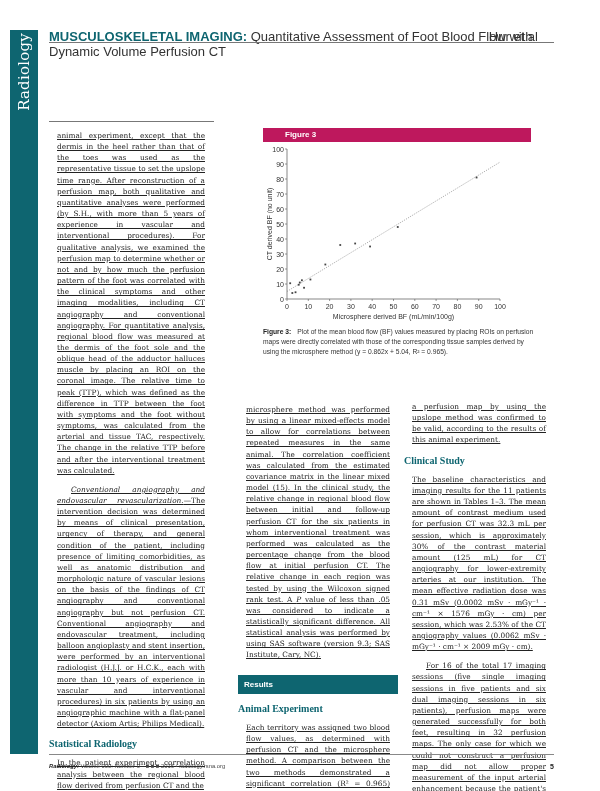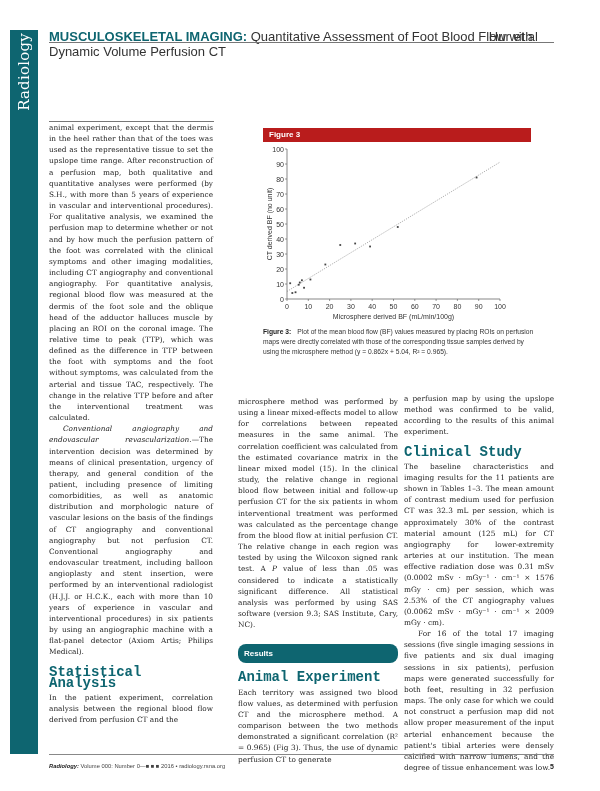--- a/index.html
+++ b/index.html
@@ -9,33 +9,33 @@
   .sidebar { position:absolute; left:10px; top:30px; width:28px; height:724px; background:#0e6570; }
   .sidebar-title { position:absolute; left:10px; top:32px; width:28px; height:80px; display:flex; align-items:center; justify-content:center; }
   .sidebar-title span { transform:rotate(-90deg); white-space:nowrap; color:#fff; font-family:"DejaVu Serif", serif; font-size:15px; letter-spacing:0.2px; }
 
   .header { position:absolute; left:49px; top:29px; width:505px; height:14px; font-family:"Liberation Sans", sans-serif; font-size:13px; color:#333; }
   .header .section { color:#0e6570; font-weight:bold; }
   .header .authors { position:absolute; right:16px; top:0; }
   .header-rule { position:absolute; left:49px; top:42px; width:505px; height:1px; background:#777; }
 
   .col { position:absolute; font-size:7.35px; line-height:11.15px; text-align:justify; color:#222; }
-  .col p { margin:0; }
+  .col p { margin:8px;text-decoration:underline; }
   .col p.indent { text-indent:14px; }
   .col1 { left:49px; top:122px; width:164px; }
   .col2 { left:238px; top:396px; width:160px; }
   .col3 { left:404px; top:393px; width:150px; }
   .col1-rule { position:absolute; left:49px; top:121px; width:165px; height:1px; background:#777; }
 
-  .subhead { font-family:Liberation Mono, monospace; font-weight:bold; color:#0e6570; font-size:14px; margin-top:9px; margin-bottom:3px; }
-  .results-bar { background:#0e6570; color:#fff; font-family:"Liberation Sans", sans-serif; font-weight:bold; font-size:8px; padding:4px 6px; margin-top:14px; margin-bottom:6px;border-radius:8px; }
+  .subhead { font-family:Liberation Serif, serif; font-weight:bold; color:#0e6570; font-size:10px; margin-top:9px; margin-bottom:3px; }
+  .results-bar { background:#0e6570; color:#fff; font-family:"Liberation Sans", sans-serif; font-weight:bold; font-size:8px; padding:4px 6px; margin-top:14px; margin-bottom:6px; }
   em { font-style:italic; }
 
   .figure { position:absolute; left:263px; top:128px; width:270px; height:247px; }
-  .figure-bar { position:absolute; left:0; top:0; width:268px; height:14px; background:#b91c1c; color:#fff; font-family:"Liberation Sans", sans-serif; font-weight:bold; font-size:8px; padding:2px 6px; }
+  .figure-bar { position:absolute; left:0; top:0; width:268px; height:14px; background:#be185d; color:#fff; font-family:"Liberation Sans", sans-serif; font-weight:bold; font-size:8px; padding:2px 22px; }
   .figure svg { position:absolute; left:0; top:14px; }
   .caption { position:absolute; left:263px; top:327px; width:275px; font-family:"Liberation Sans", sans-serif; font-size:6.7px; line-height:10.2px; color:#333; }
   .caption .lbl { font-weight:bold; color:#222; margin-right:6px; }
 
   .footer-rule { position:absolute; left:49px; top:754px; width:505px; height:1px; background:#888; }
   .footer { position:absolute; left:49px; top:763px; width:505px; font-family:"Liberation Sans", sans-serif; font-size:5.8px; color:#444; }
   .footer .journal { font-weight:bold; font-style:italic; color:#222; }
   .footer .pageno { position:absolute; right:0; top:0; font-weight:bold; font-size:7px; color:#222; }
 </style>
 </head>
@@ -50,21 +50,21 @@
   <span class="section">MUSCULOSKELETAL IMAGING:</span><span> Quantitative Assessment of Foot Blood Flow with Dynamic Volume Perfusion CT</span>
   <span class="authors">Hur et al</span>
 </div>
 <div class="header-rule"></div>
 
 <div class="col1-rule"></div>
 
 <div class="col col1">
   <p>animal experiment, except that the dermis in the heel rather than that of the toes was used as the representative tissue to set the upslope time range. After reconstruction of a perfusion map, both qualitative and quantitative analyses were performed (by S.H., with more than 5 years of experience in vascular and interventional procedures). For qualitative analysis, we examined the perfusion map to determine whether or not and by how much the perfusion pattern of the foot was correlated with the clinical symptoms and other imaging modalities, including CT angiography and conventional angiography. For quantitative analysis, regional blood flow was measured at the dermis of the foot sole and the oblique head of the adductor halluces muscle by placing an ROI on the coronal image. The relative time to peak (TTP), which was defined as the difference in TTP between the foot with symptoms and the foot without symptoms, was calculated from the arterial and tissue TAC, respectively. The change in the relative TTP before and after the interventional treatment was calculated.</p>
   <p class="indent"><em>Conventional angiography and endovascular revascularization.</em><span>—The intervention decision was determined by means of clinical presentation, urgency of therapy, and general condition of the patient, including presence of limiting comorbidities, as well as anatomic distribution and morphologic nature of vascular lesions on the basis of the findings of CT angiography and conventional angiography but not perfusion CT. Conventional angiography and endovascular treatment, including balloon angioplasty and stent insertion, were performed by an interventional radiologist (H.J.J. or H.C.K., each with more than 10 years of experience in vascular and interventional procedures) in six patients by using an angiographic machine with a flat-panel detector (Axiom Artis; Philips Medical).</span></p>
-  <div class="subhead">Statistical Analysis</div>
+  <div class="subhead">Statistical Radiology</div>
   <p>In the patient experiment, correlation analysis between the regional blood flow derived from perfusion CT and the</p>
 </div>
 
 <div class="figure">
   <div class="figure-bar">Figure 3</div>
   <svg id="chart" width="270" height="185">
       <line x1="24" y1="7" x2="24" y2="157" stroke="#555" stroke-width="0.7"></line>
       <line x1="24" y1="157" x2="237" y2="157" stroke="#555" stroke-width="0.7"></line>
       <line x1="22" y1="157" x2="24" y2="157" stroke="#555" stroke-width="0.6"></line>
       <text x="21" y="159.5" text-anchor="end" style="font-family:&quot;Liberation Sans&quot;,sans-serif;font-size:7px;fill:#333">0</text>

